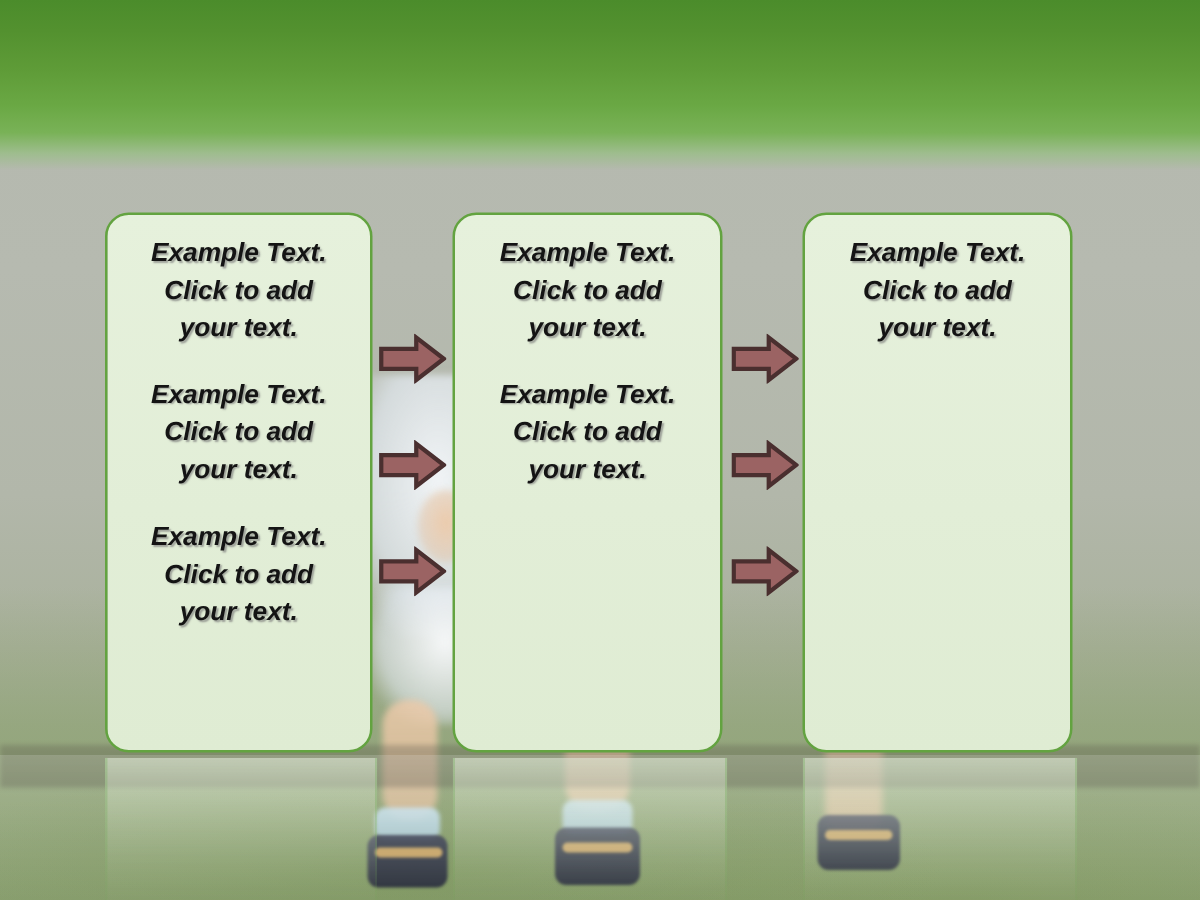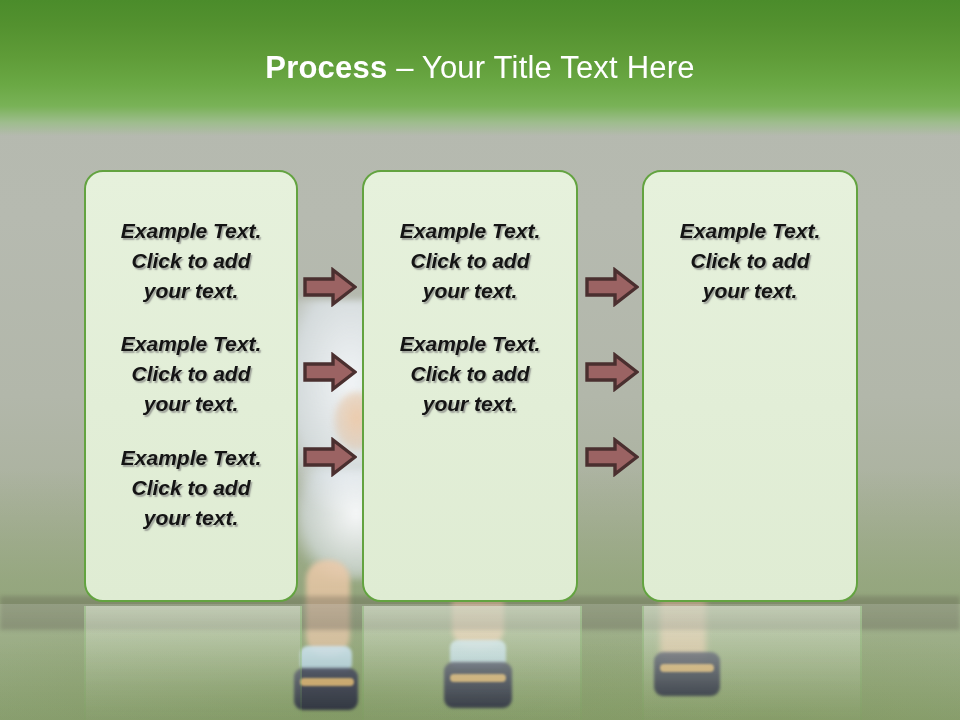--- a/index.html
+++ b/index.html
@@ -164,21 +164,21 @@
 
   
   .box {
     position: absolute;
     top: 170px;
     height: 432px;
     border: 2.5px solid #63a340;
     border-radius: 19px;
     background: linear-gradient(180deg, #e6f1dc 0%, #e2eed7 55%, #dfecd3 100%);
     box-sizing: border-box;
-    padding: 44px 16px 0 16px;
+    padding: 16px 16px 0 16px;
     text-align: center;
   }
   .para {
     font-style: italic;
     font-weight: 600;
     font-size: 21px;
     line-height: 1.42;
     color: #141414;
     text-shadow: 1.5px 1.5px 1.4px rgba(120,120,120,0.65);
     margin: 0 0 24px 0;
@@ -227,21 +227,20 @@
   <div class="sandal-strap" style="left:660px; top:664px; width:54px; height:8px;"></div>
 
   <div class="reflect-layer">
     <div class="reflection" style="left:84px;  width:214px;"></div>
     <div class="reflection" style="left:362px; width:216px;"></div>
     <div class="reflection" style="left:642px; width:216px;"></div>
   </div>
   <div class="glass"></div>
 
   <div class="header"></div>
-  <div class="header-title"><span class="strong">Process</span><span> – Your Title Text Here</span></div>
 
   <div class="box" style="left:84px; width:214px;">
     <p class="para">Example Text.
 Click  to add
 your text.</p>
     <p class="para">Example Text.
 Click  to add
 your text.</p>
     <p class="para">Example Text.
 Click  to add

